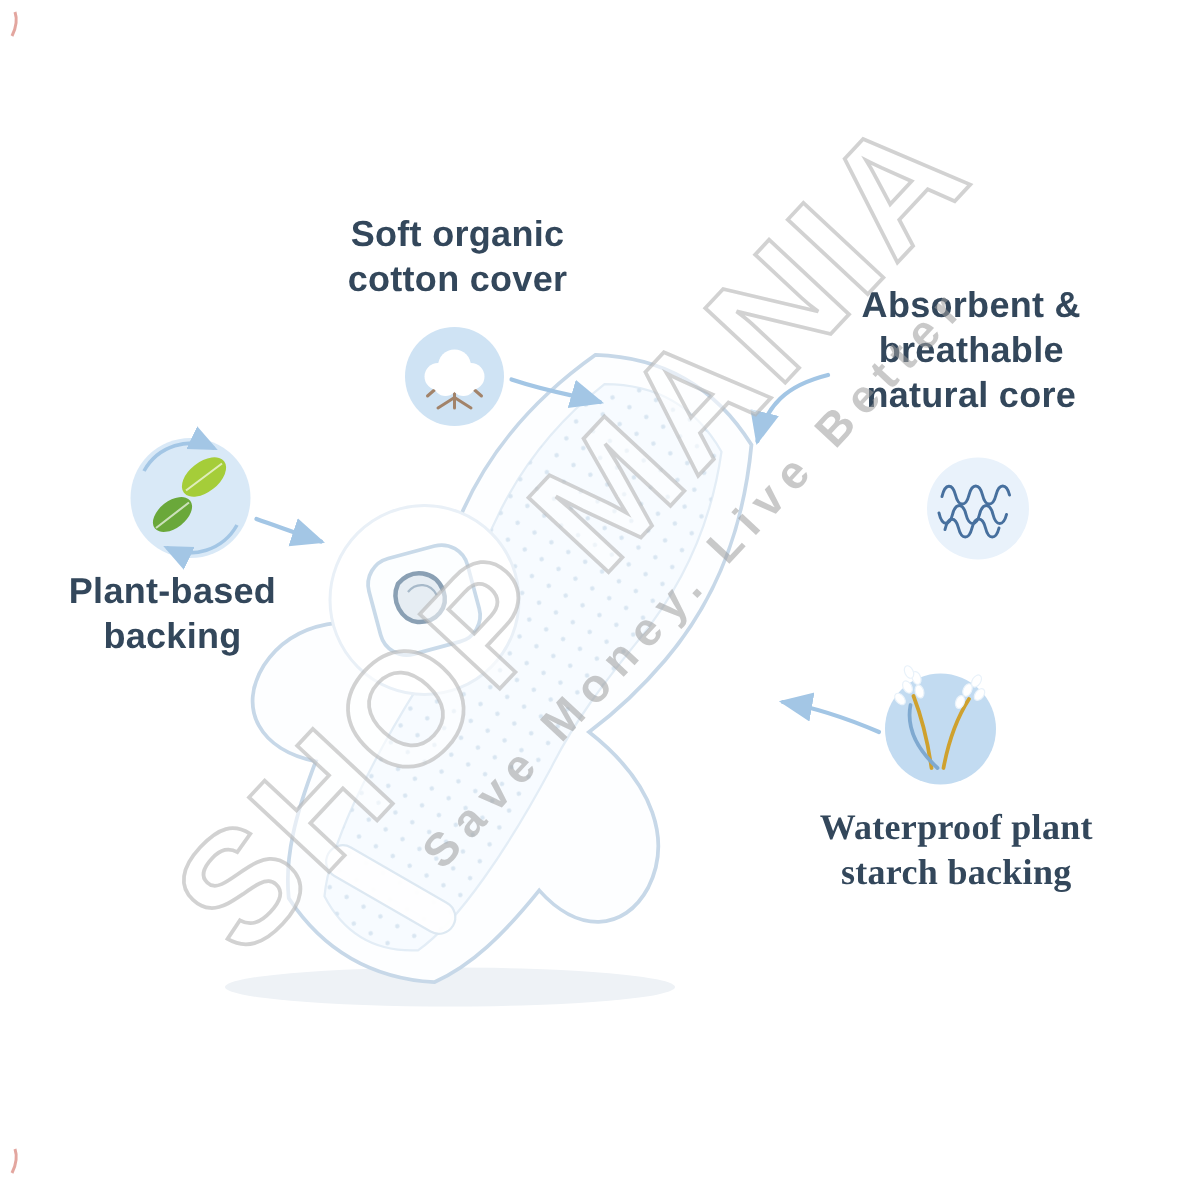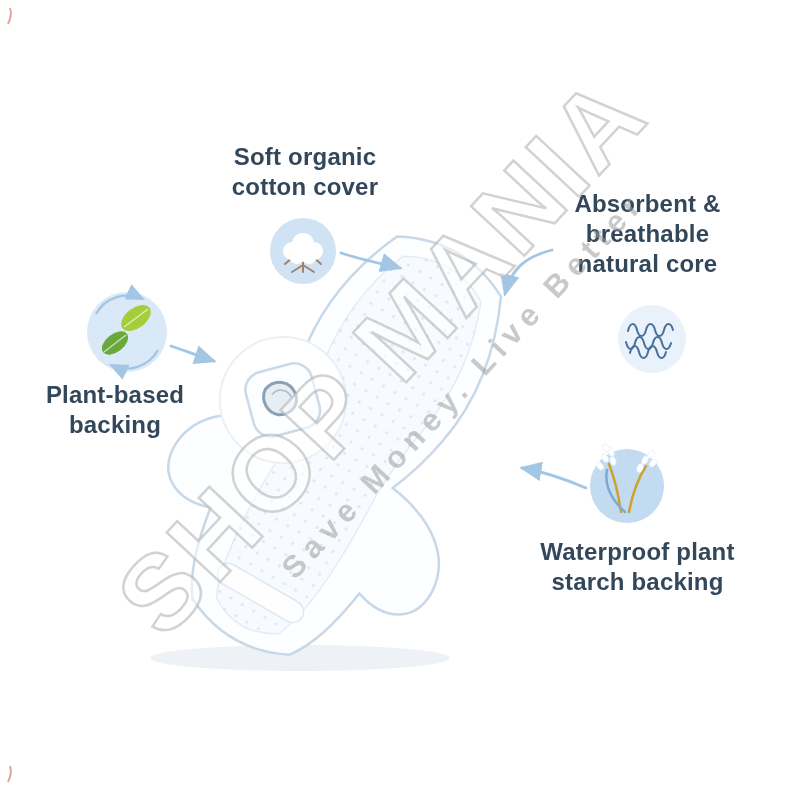--- a/index.html
+++ b/index.html
@@ -9,21 +9,21 @@
   }
   svg.scene{position:absolute;left:0;top:0;}
   .label{
     position:absolute;white-space:pre-line;text-align:center;
     color:var(--label_text,#33475b);font-size:24px;line-height:1.26;
     font-weight:600;letter-spacing:.2px;
   }
   .label-cotton{left:185px;top:142px;width:240px;}
   .label-core{left:540px;top:189px;width:215px;}
   .label-wrapper{left:15px;top:380px;width:200px;}
-  .label-backing{left:520px;top:537px;width:235px;}
+  .label-backing{left:520px;top:537px;width:235px;font-family:Liberation Serif, serif;}
   .watermark{
     position:absolute;left:-105px;top:238px;width:1000px;height:260px;
     display:flex;flex-direction:column;align-items:center;justify-content:center;
     transform:rotate(-47deg);pointer-events:none;
   }
   .wm-title{
     font-size:106px;font-weight:700;letter-spacing:4px;white-space:nowrap;
     color:var(--watermark_fill,rgba(255,255,255,0.55));
     -webkit-text-stroke:2.5px var(--watermark_outline,rgba(180,180,180,0.6));
   }

